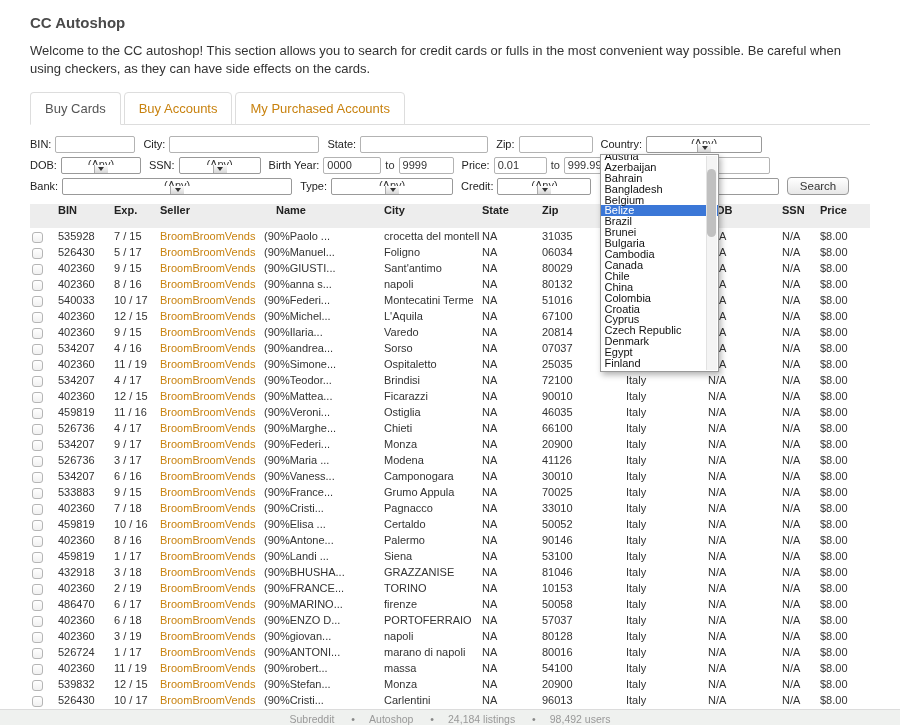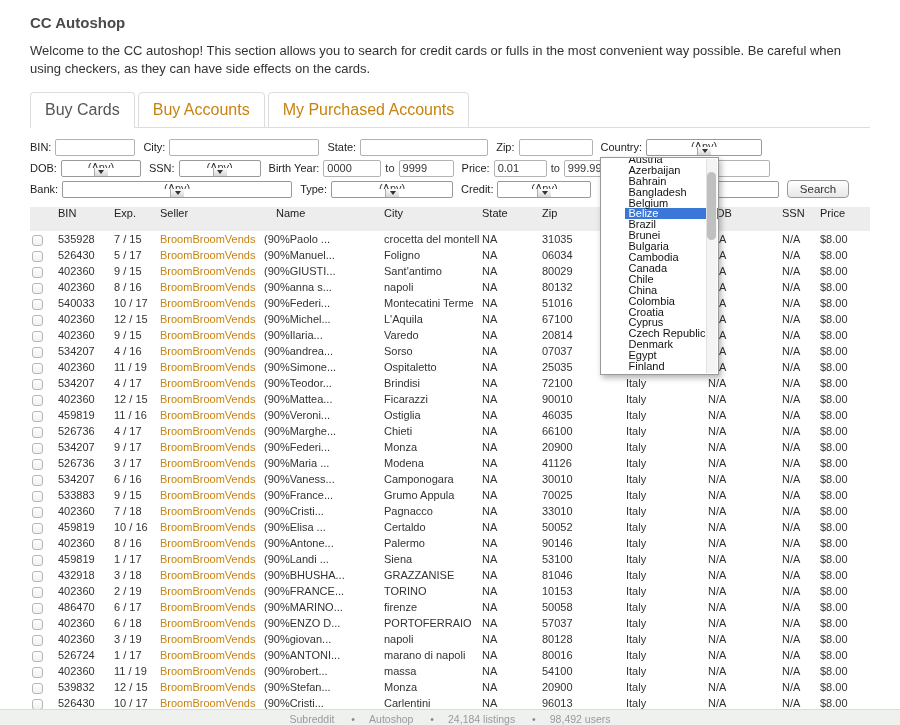--- a/index.html
+++ b/index.html
@@ -6,21 +6,21 @@
   html, body { width: 900px; height: 725px; overflow: hidden; background: #fff;
     font-family: "Liberation Sans", sans-serif; color: #333; }
   .container { position: relative; padding: 14px 30px 0 30px; }
 
   
   .page-title { font-size: 15px; font-weight: bold; color: #4a4a4a; margin-bottom: 11px; }
   .welcome { font-size: 13px; line-height: 1.4; width: 845px; margin-bottom: 14px; color: #333; }
 
   
   .tabs { display: flex; border-bottom: 1px solid #ddd; width: 840px; }
-  .tab { font-size: 16px; padding: 8px 14px; border: 1px solid #ddd; border-radius: 4px 4px 0 0;
+  .tab { font-size: 13px; padding: 8px 14px; border: 1px solid #ddd; border-radius: 4px 4px 0 0;
     margin-right: 3px; margin-bottom: -1px; color: #c8820f; background: #fff; cursor: pointer; }
   .tab.active { color: #555; border-bottom-color: #fff; }
 
   
   .filters { margin-top: 10px; font-size: 11px; }
   .frow { display: flex; align-items: center; margin-bottom: 3px; height: 18px; }
   .field { display: flex; align-items: center; margin-right: 8px; }
   .field label { margin-right: 4px; color: #222; white-space: nowrap; }
   .ti { height: 17px; border: 1px solid #b3b3b3; border-radius: 2px; font-size: 11px;
     padding: 0 3px; font-family: "Liberation Sans", sans-serif; color: #333; background: #fff; }
@@ -36,29 +36,29 @@
     border: 1px solid #999; border-radius: 4px; padding: 2px 10px; cursor: pointer;
     font-family: "Liberation Sans", sans-serif; }
   .search-btn { padding: 2px 12px; }
   .clear-row { margin-top: 2px; }
 
   
   .country-wrap { position: relative; }
   .dd-popup { position: absolute; left: -1px; top: calc(100% + 1px); width: 119px; height: 218px;
     background: #fff; border: 1px solid #999; box-shadow: 2px 3px 6px rgba(0,0,0,0.3);
     overflow: hidden; z-index: 50; }
-  .dd-list { margin-top: -4px; padding-left: 24px; }
+  .dd-list { margin-top: -4px; }
   .dd-item { font-size: 11px; line-height: 10.9px; padding-left: 4px; color: #111; white-space: nowrap; cursor: pointer; }
   .dd-item.selected { background: #3b77d7; color: #fff; }
   .dd-scroll-track { position: absolute; top: 1px; right: 1px; bottom: 1px; width: 11px; background: #f4f4f4; border-left: 1px solid #e2e2e2; }
   .dd-scroll-thumb { position: absolute; top: 13px; right: 1px; width: 9px; height: 68px; background: #c0c0c0; border-radius: 5px; }
 
   
   table.cards { border-collapse: collapse; table-layout: fixed; width: 840px; margin-top: 9px; font-size: 11px; }
-  table.cards th { background: #ededed; font-weight: normal; text-align: left; height: 20px; padding: 0 0 12px 2px; color: #222; }
+  table.cards th { background: #ededed; font-weight: bold; text-align: left; height: 20px; padding: 0 0 12px 2px; color: #222; }
   table.cards td { height: 16px; padding: 0 0 0 2px; white-space: nowrap; overflow: hidden; color: #333; }
   .seller-link { color: #c8820f; text-decoration: none; cursor: pointer; }
   .cb { display: inline-block; width: 11px; height: 11px; border: 1px solid #b5b5b5; border-radius: 3px;
     background: linear-gradient(#fff, #f1f1f1); vertical-align: middle; cursor: pointer; }
 
   
   .bottom-bar { display: flex; justify-content: space-between; align-items: center; width: 840px; margin-top: 3px; }
   .pagination { display: flex; align-items: center; gap: 11px; font-size: 12px; }
   .pg-num { color: #444; cursor: pointer; text-decoration: none; }
 

